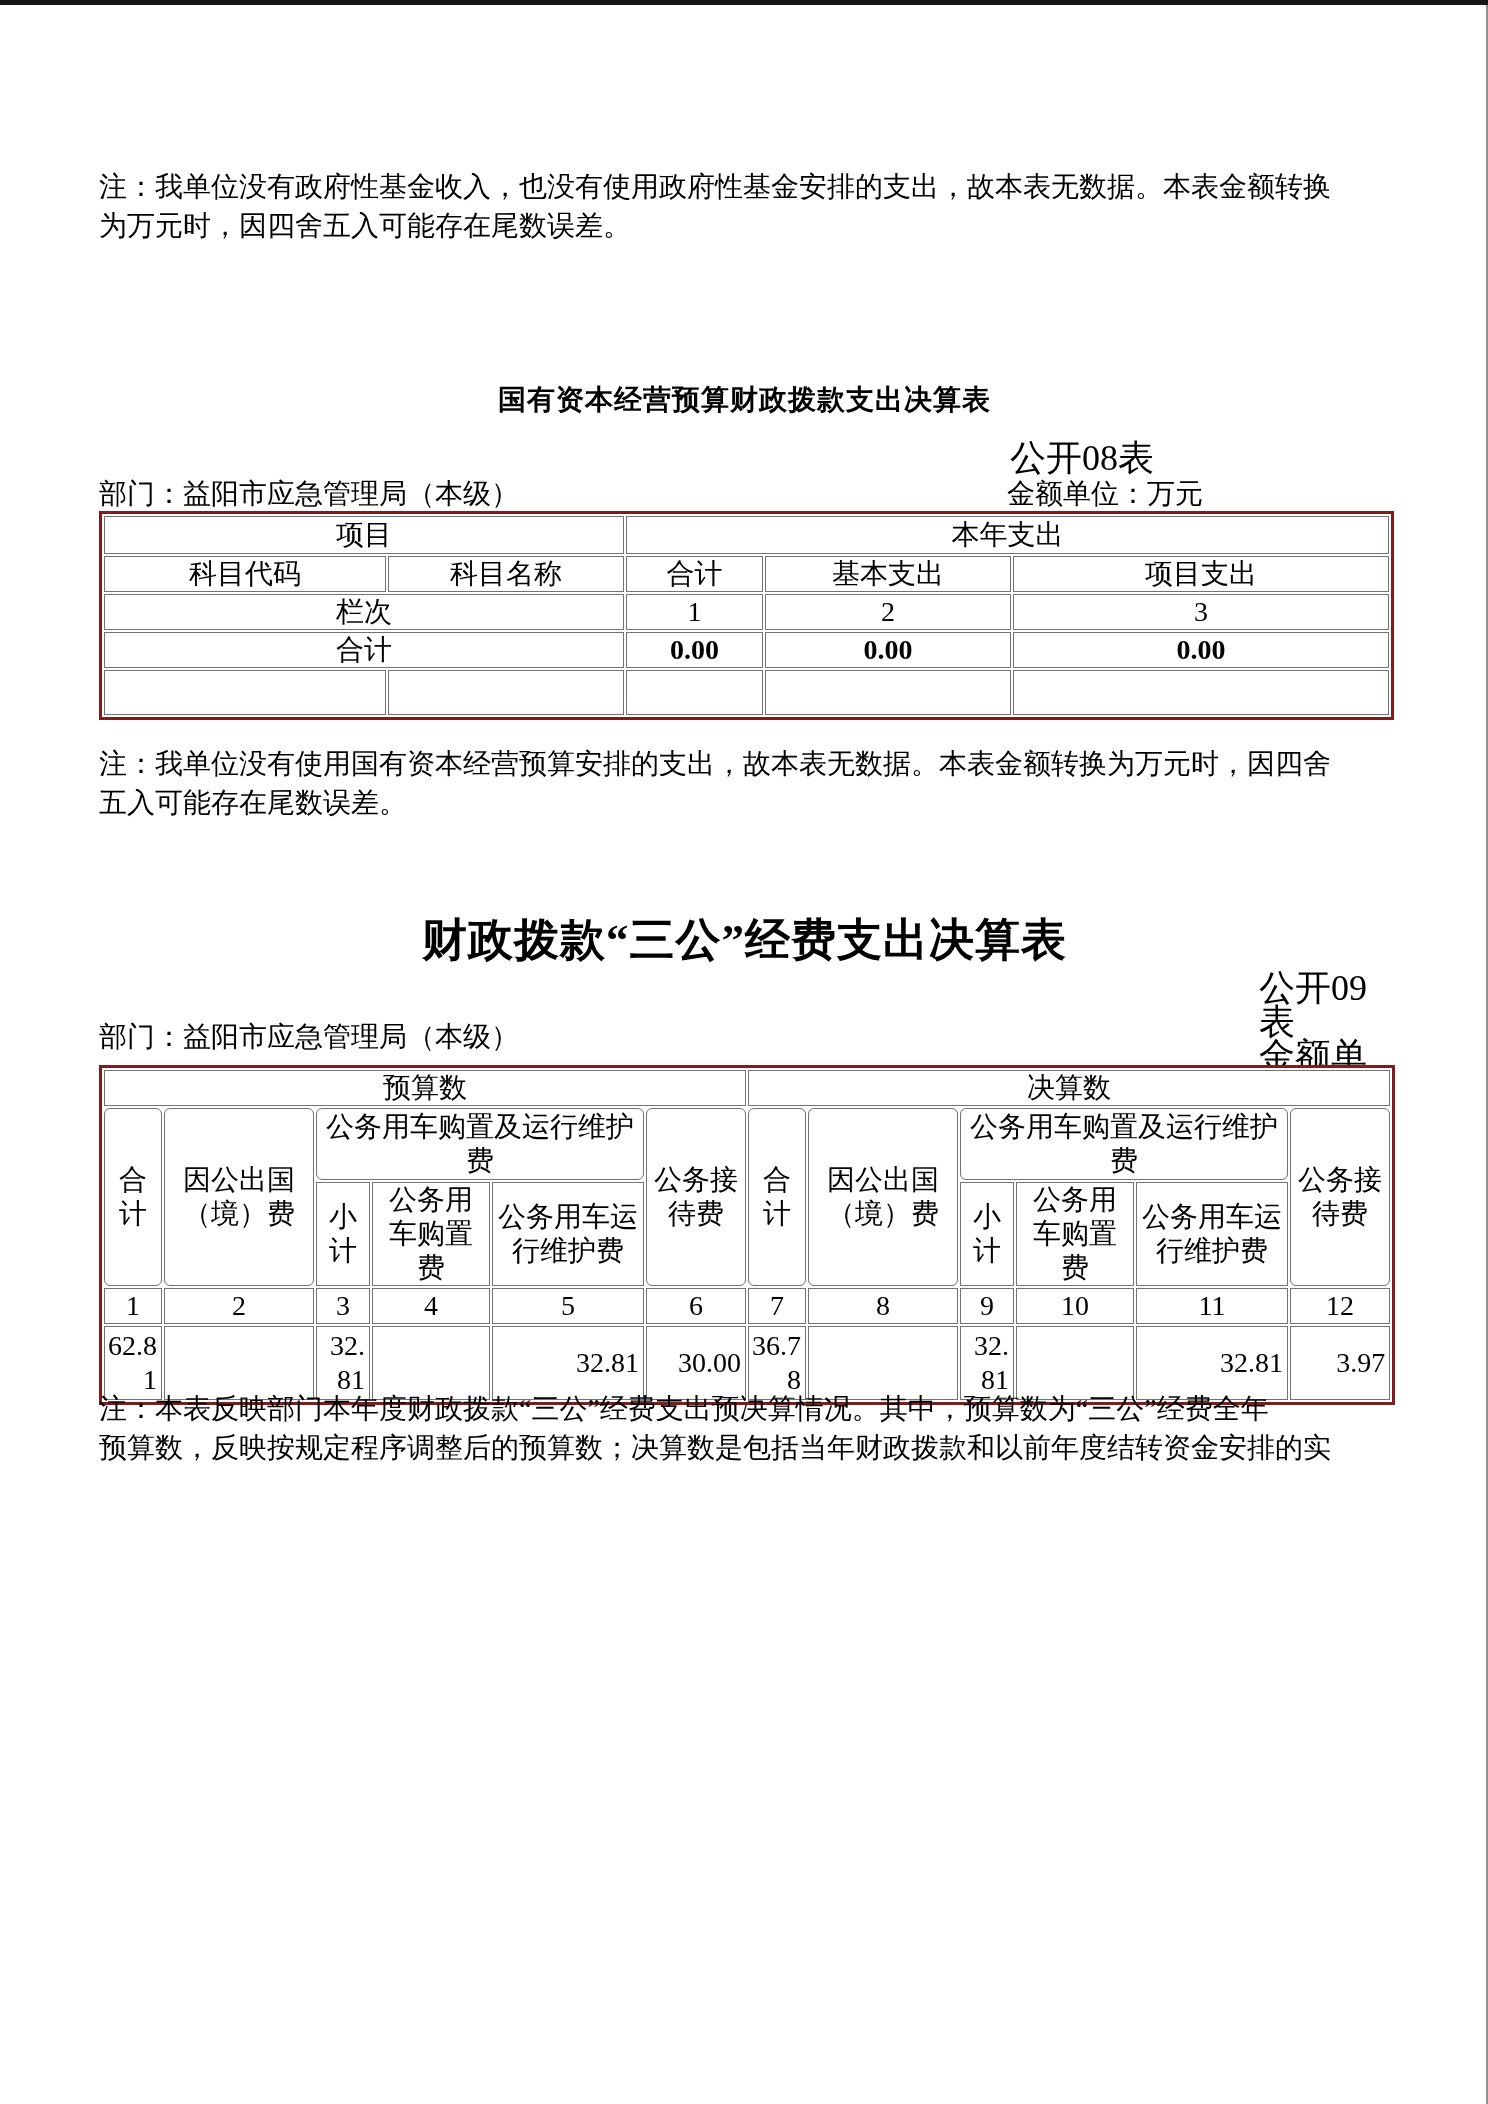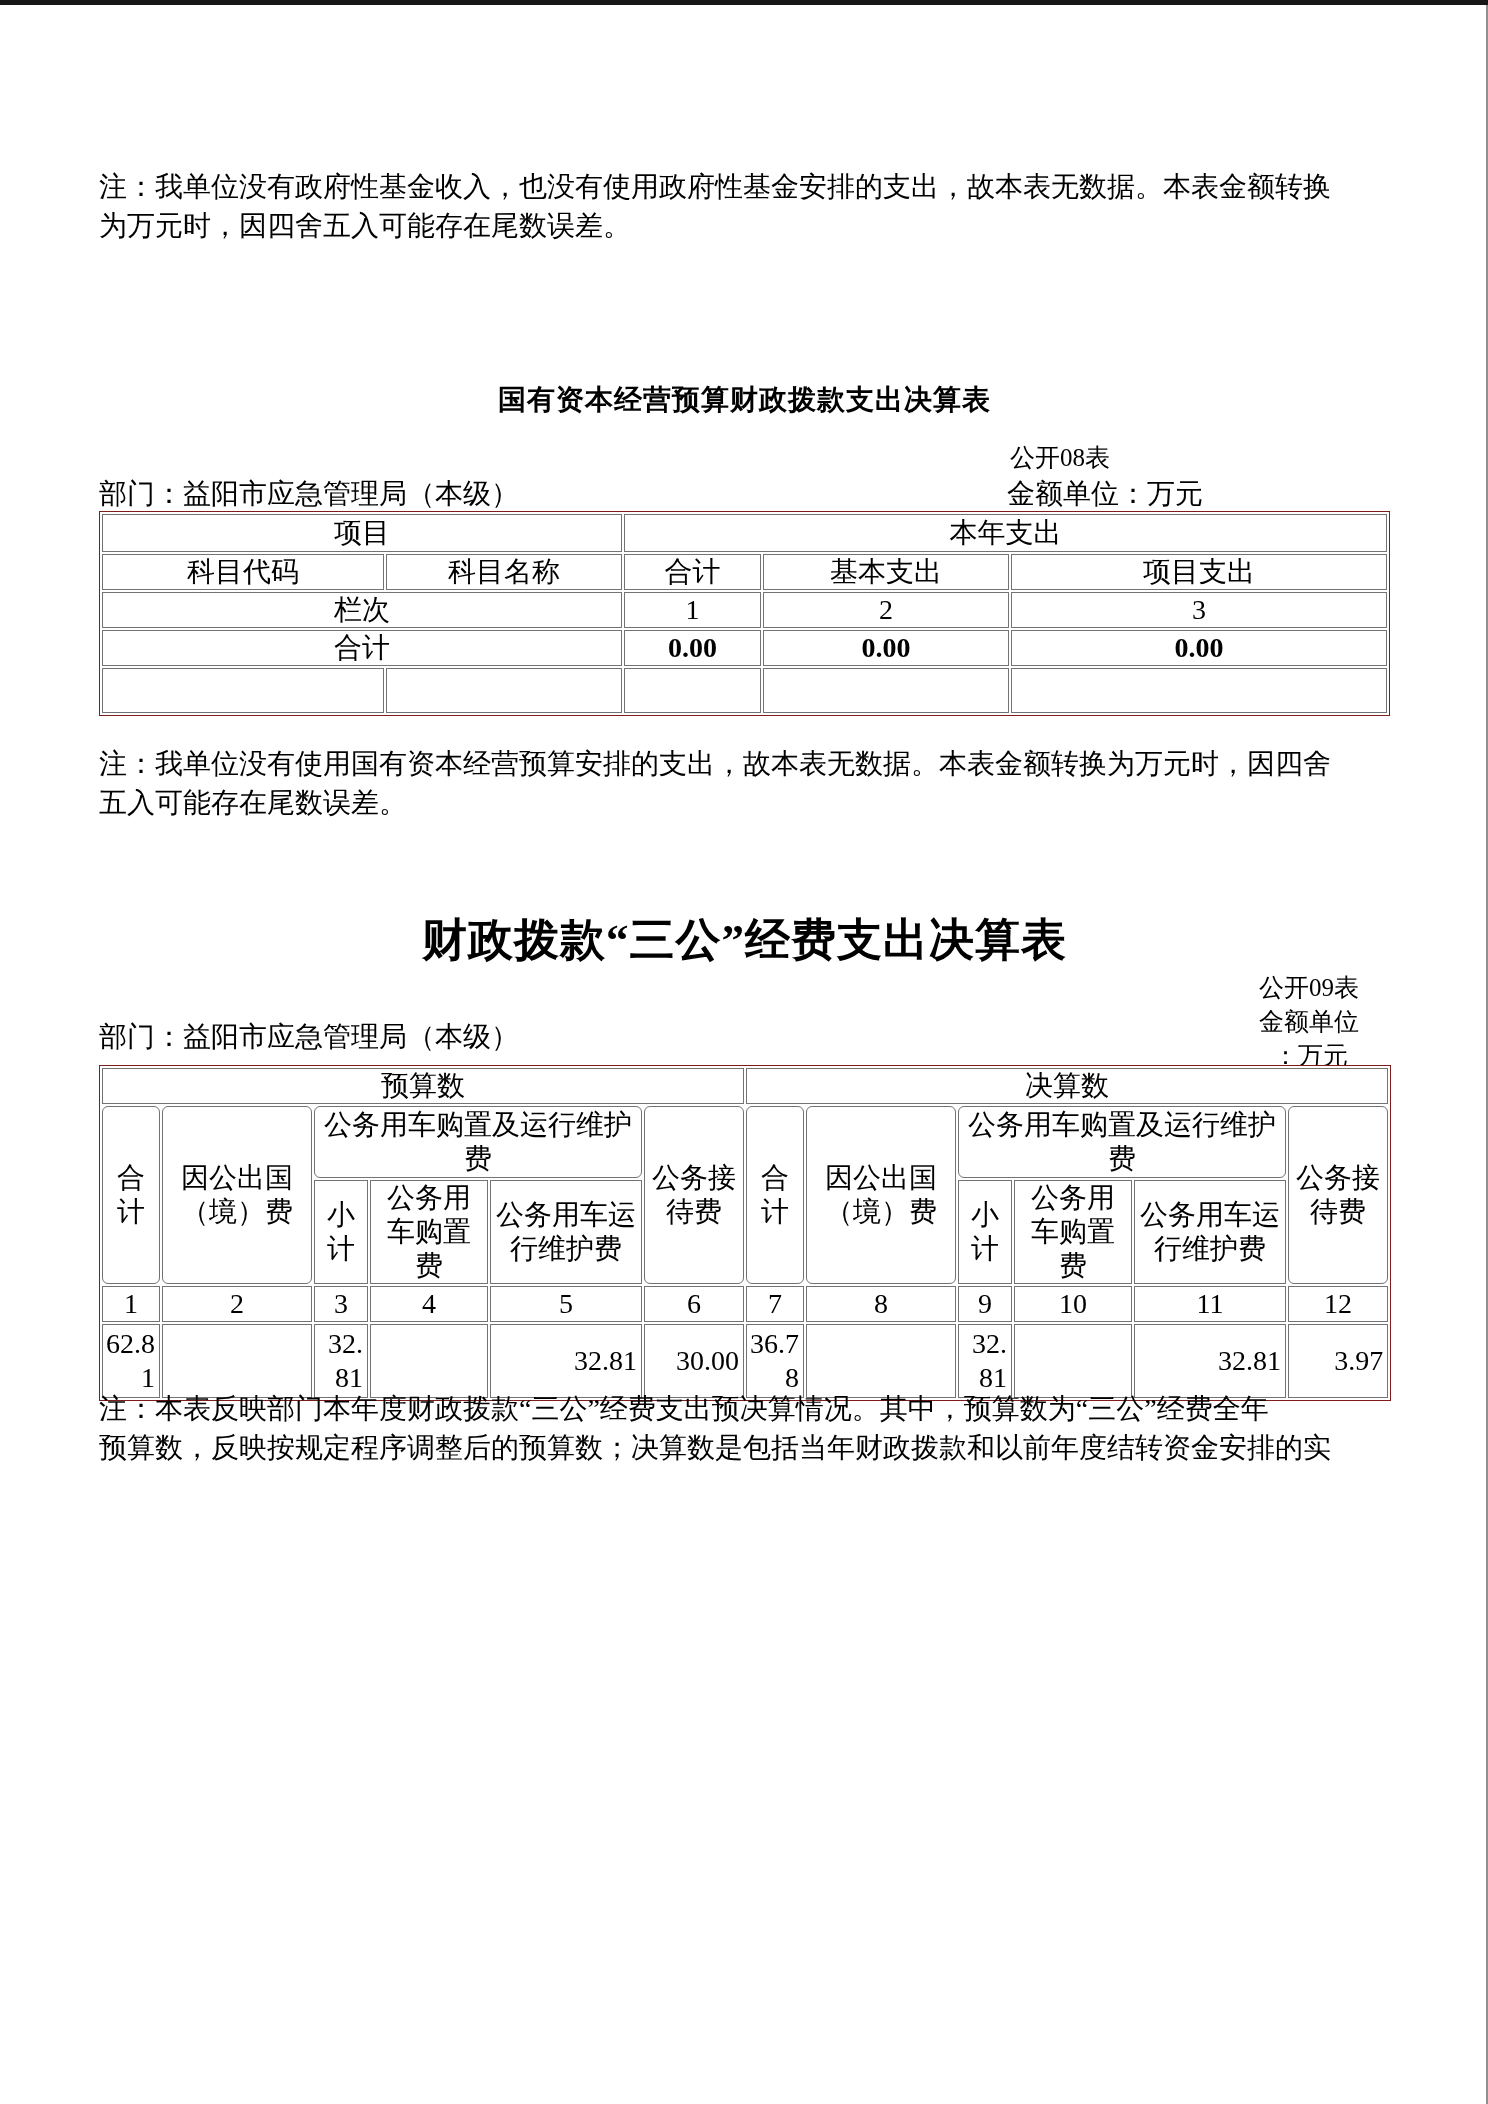--- a/index.html
+++ b/index.html
@@ -15,30 +15,30 @@
   .note{position:absolute;left:0;width:1291px;font-size:28px;line-height:39px;}
   .note-1{top:167px;}
   .note-2{top:744px;}
   .note-3{top:1389px;}
 
   .doc-title{position:absolute;left:0;width:1291px;margin:0;text-align:center;
     font-weight:bold;letter-spacing:1px;}
   .title-1{top:381px;font-size:28px;}
   .title-2{top:910px;font-size:45px;}
 
-  .meta{position:absolute;font-size:25px;line-height:34px;}
+  .meta{position:absolute;font-size:36px;line-height:34px;}
   .tag-08{left:911px;top:441px;}
   .dept-1{left:0;top:477px;font-size:28px;}
   .unit-1{left:908px;top:477px;font-size:28px;}
   .meta-09{left:1160px;top:971px;}
   .meta-09 .indent{padding-left:14px;}
   .dept-2{left:0;top:1020px;font-size:28px;}
 
   table.tbl{position:absolute;left:0;table-layout:fixed;width:1291px;
-    border-collapse:separate;border-spacing:2px;border:1px solid #7f1d1d;background:#fff;}
+    border-collapse:separate;border-spacing:2px;border:3px solid #7f1d1d;background:#fff;}
   table.tbl td{border:1px solid #737373;box-sizing:border-box;
     text-align:center;vertical-align:middle;font-size:28px;line-height:34px;
     padding:0 3px;overflow:hidden;}
   .tbl-08{top:511px;}
   .tbl-09{top:1065px;}
 
   tr.h36>td{height:36px;}
   tr.h38>td{height:38px;}
   tr.h45>td{height:45px;}
   tr.h48>td{height:36px;}

